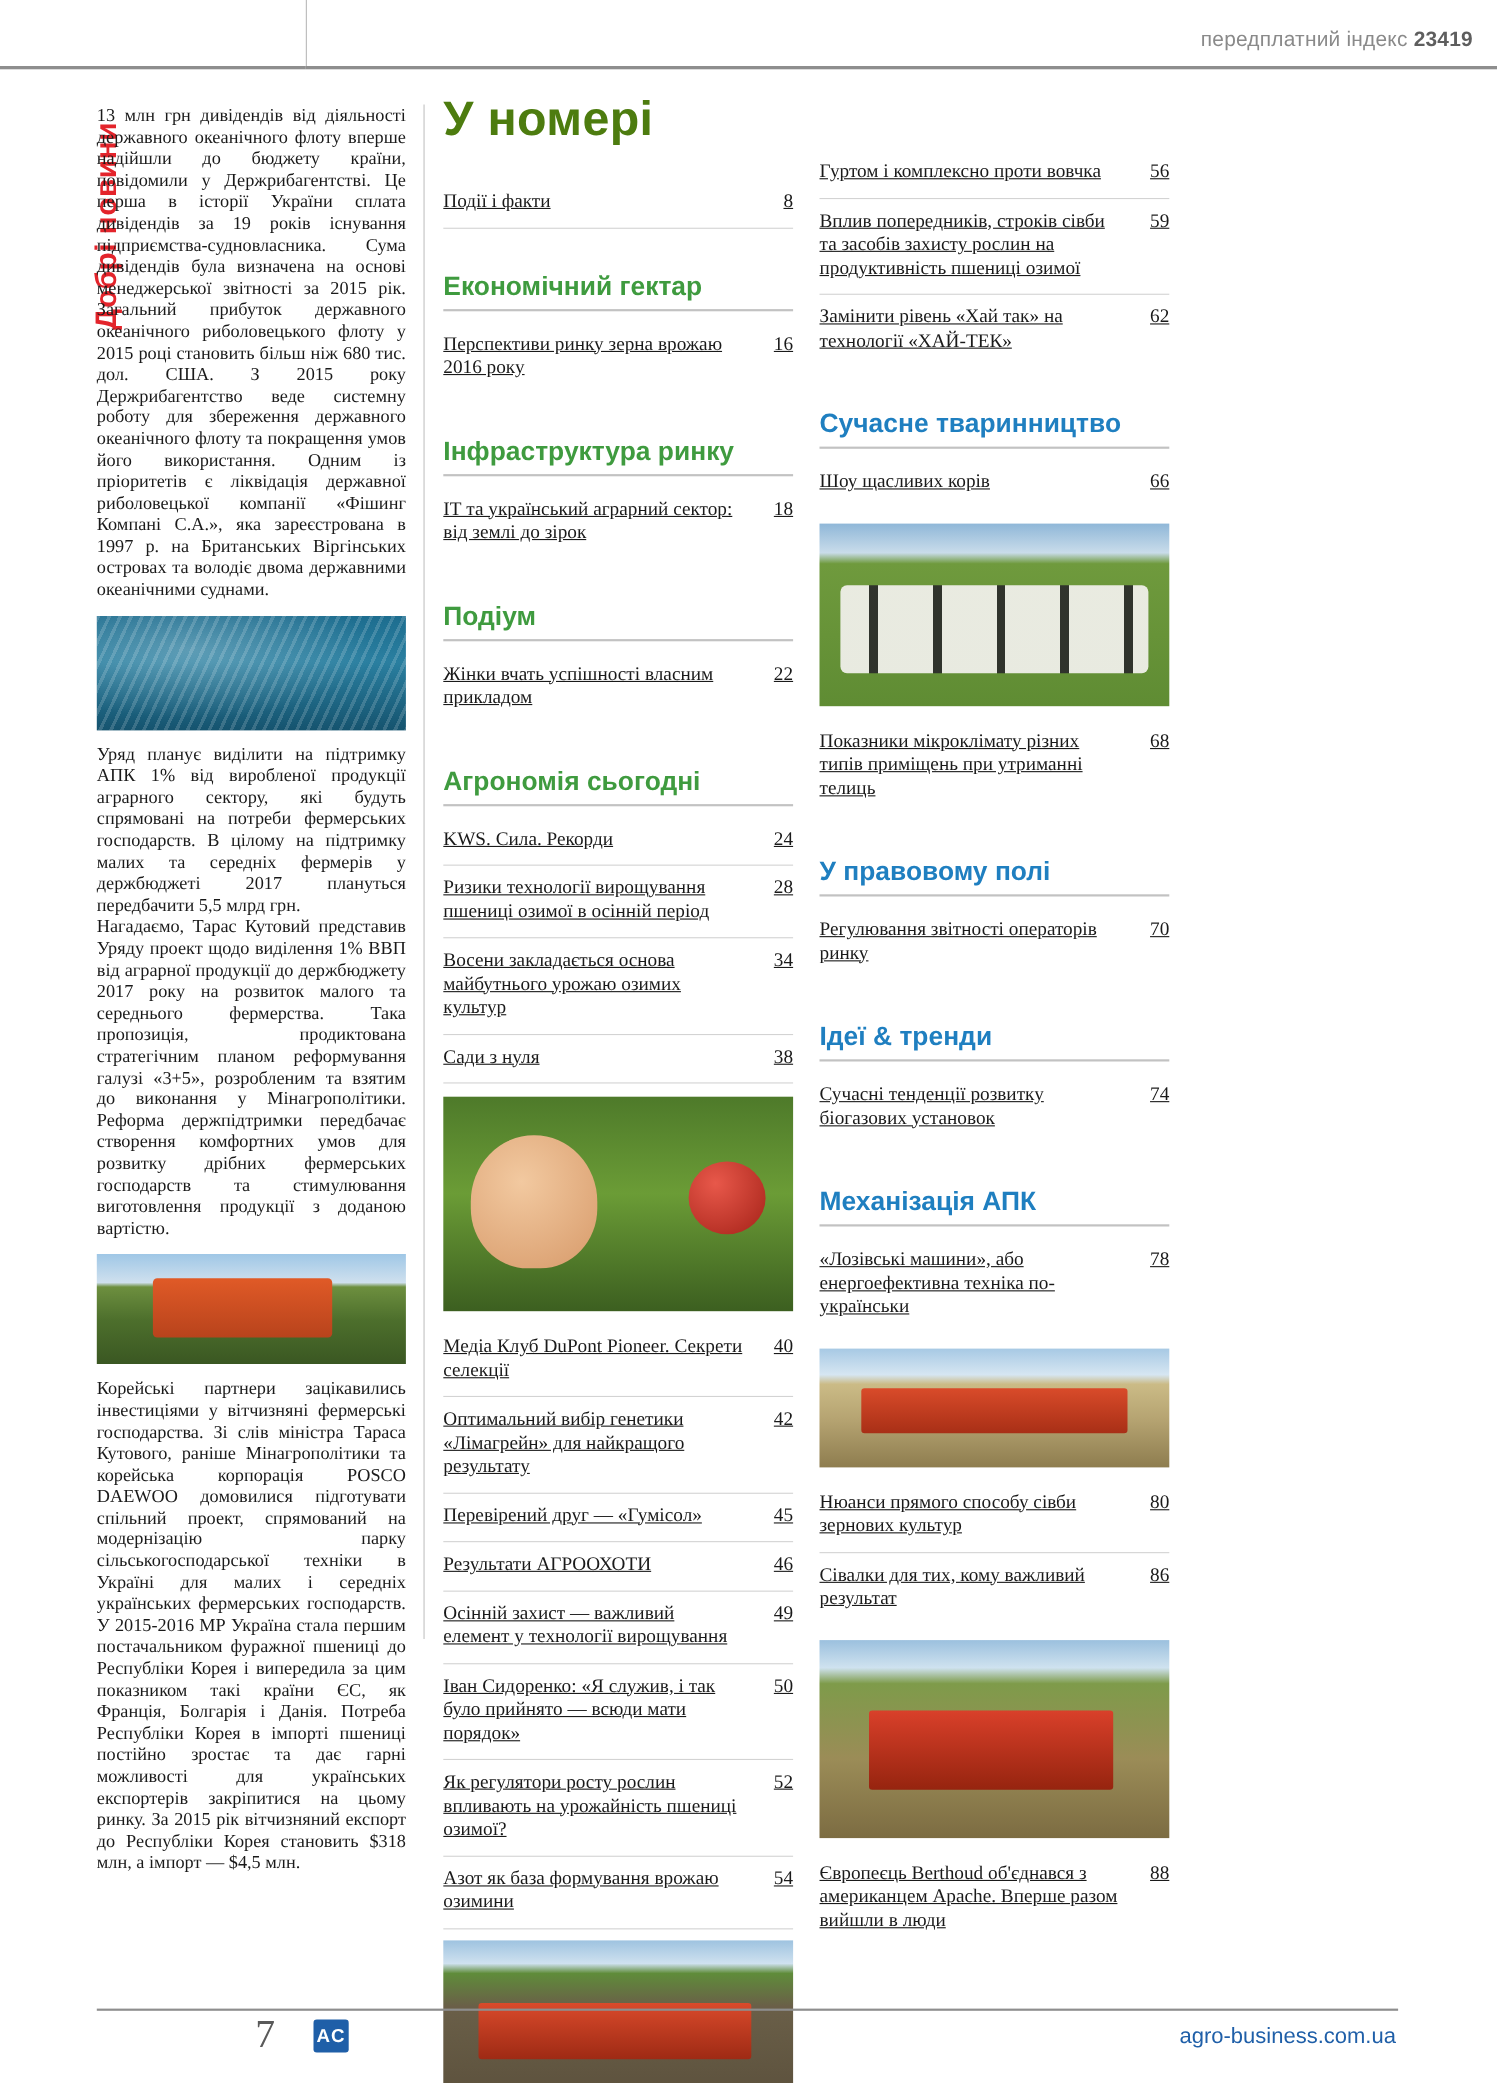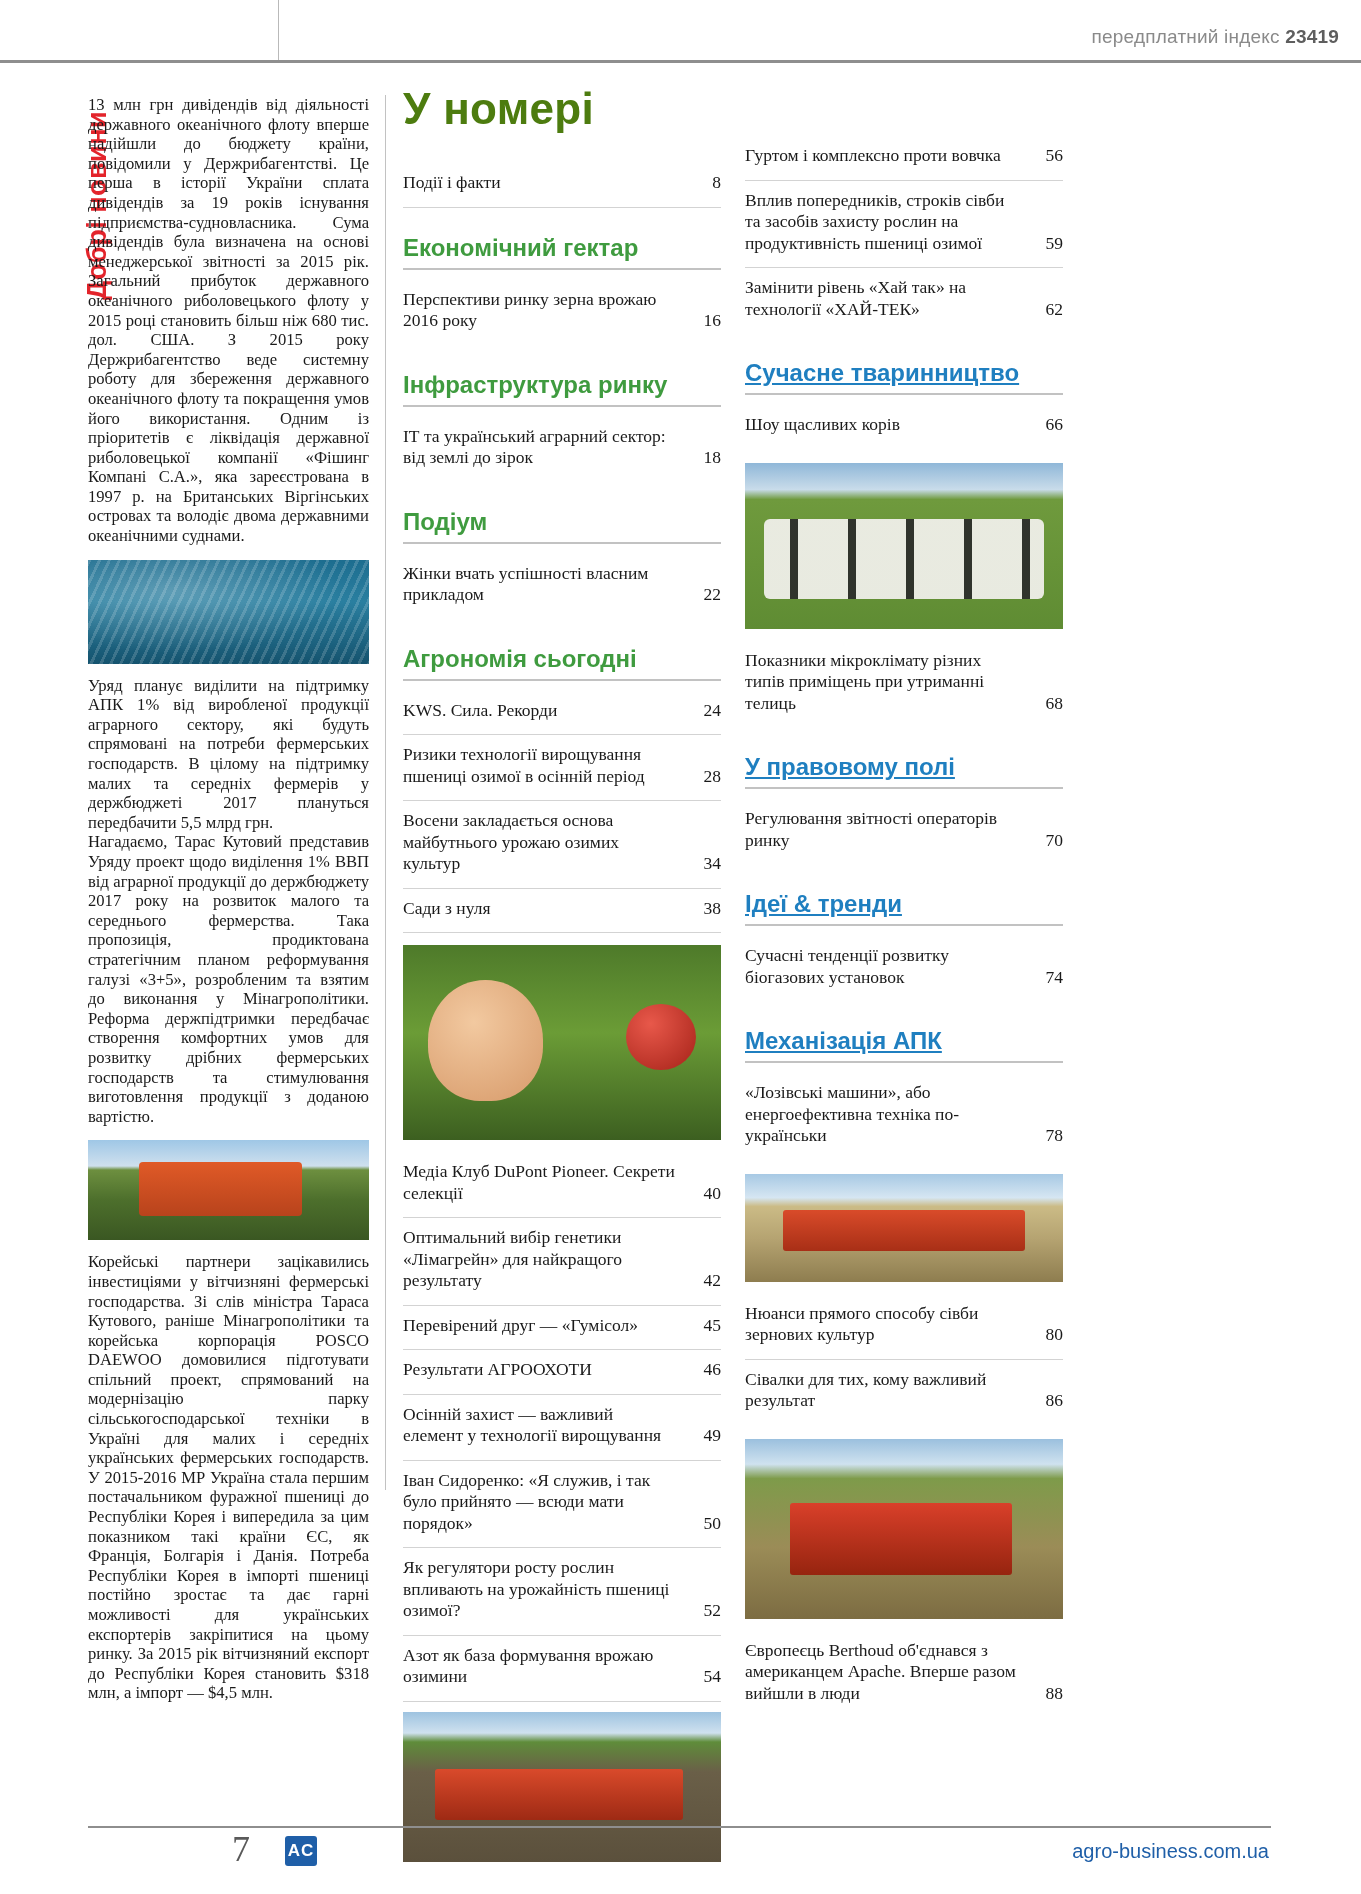--- a/index.html
+++ b/index.html
@@ -67,29 +67,30 @@
   .vrule{position:absolute;left:385px;top:95px;width:1px;height:1395px;background:#c2c2c2;}
 
   .masthead{
     font-family:"Liberation Sans", sans-serif;
     font-weight:bold;font-size:44px;color:#4d7c0f;
     margin:0 0 38px 0;letter-spacing:.3px;
   }
   .sect{
     font-family:"Liberation Sans", sans-serif;
     font-weight:bold;font-size:24px;color:#3f9b3f;
-    margin:26px 0 6px 0;
-  }
-  .sect.blue{color:#1f7fc0;text-decoration:underline;}
+    margin:39px 0 6px 0;
+  }
+  .sect.blue{color:#1f7fc0;}
   .sect-rule{height:2px;background:#c2c2c2;margin:6px 0 10px 0;}
 
   .entry{
-    display:flex;align-items:flex-end;justify-content:space-between;
+    display:flex;align-items:flex-start;justify-content:space-between;
     font-size:17.5px;line-height:21.5px;
     margin:0 0 4px 0;
+    text-decoration:underline;
   }
   .entry .t{max-width:272px;}
   .entry .p{font-size:17.5px;white-space:nowrap;padding-left:8px;}
   .entry-wrap{padding:9px 0 9px 0;border-bottom:1px solid #d3d3d3;}
   .entry-wrap.nb{border-bottom:none;}
   .entry-wrap.first{padding-top:0;}
 
   
   .ph-cows{height:166px;background:
       linear-gradient(180deg,#8fb7d8 0%,#c9dcea 16%,#6f9a3d 22%,#5f8c33 100%);

